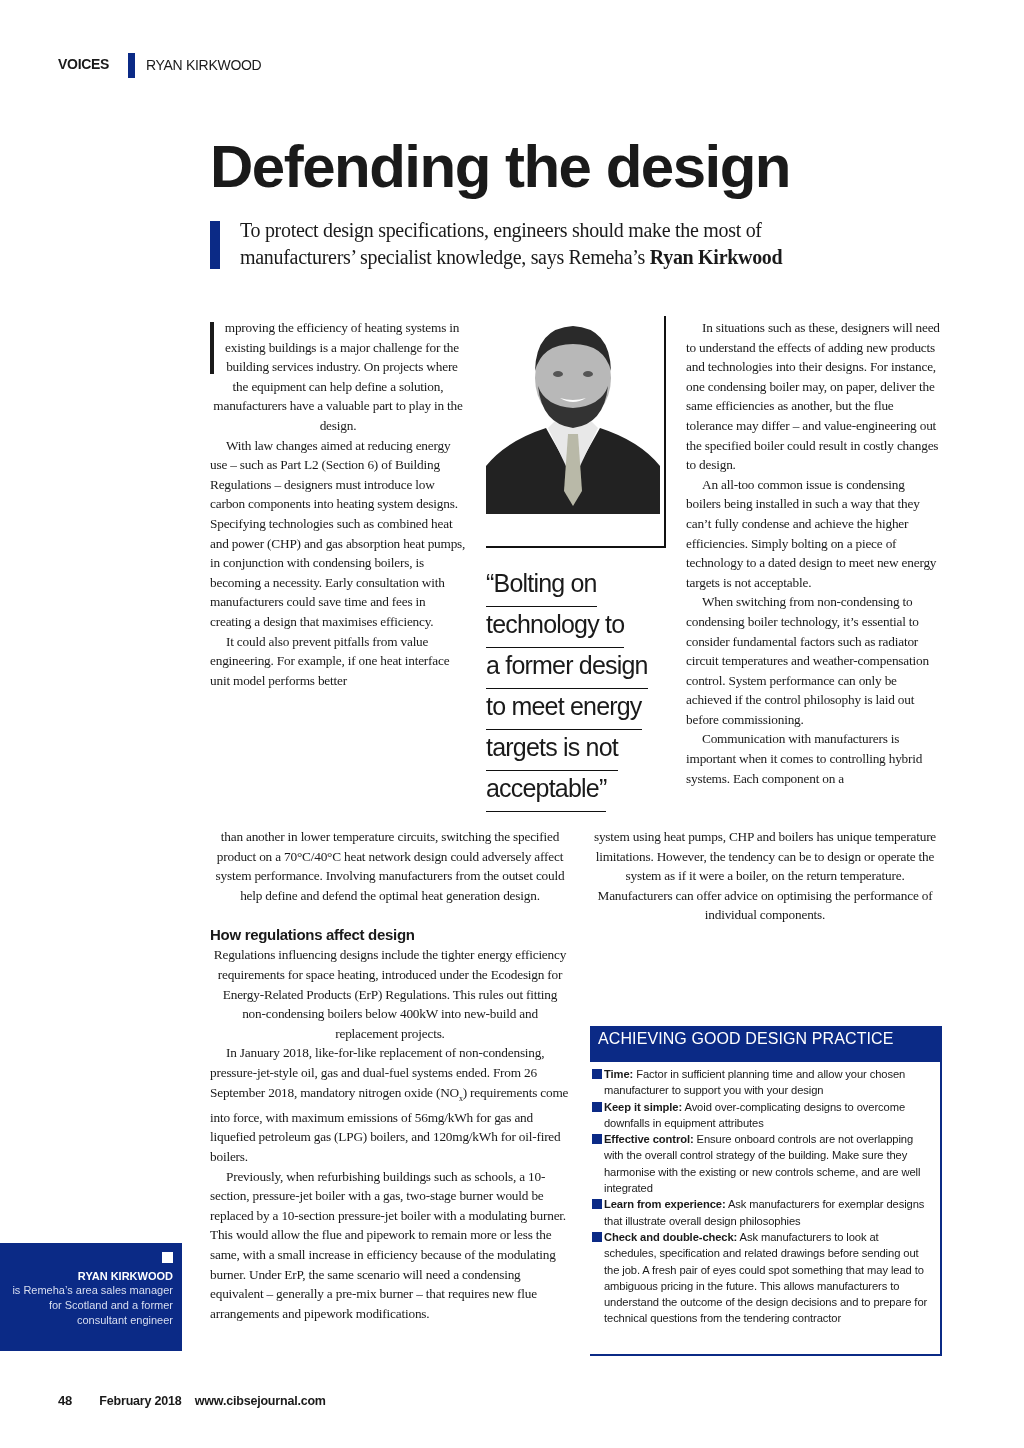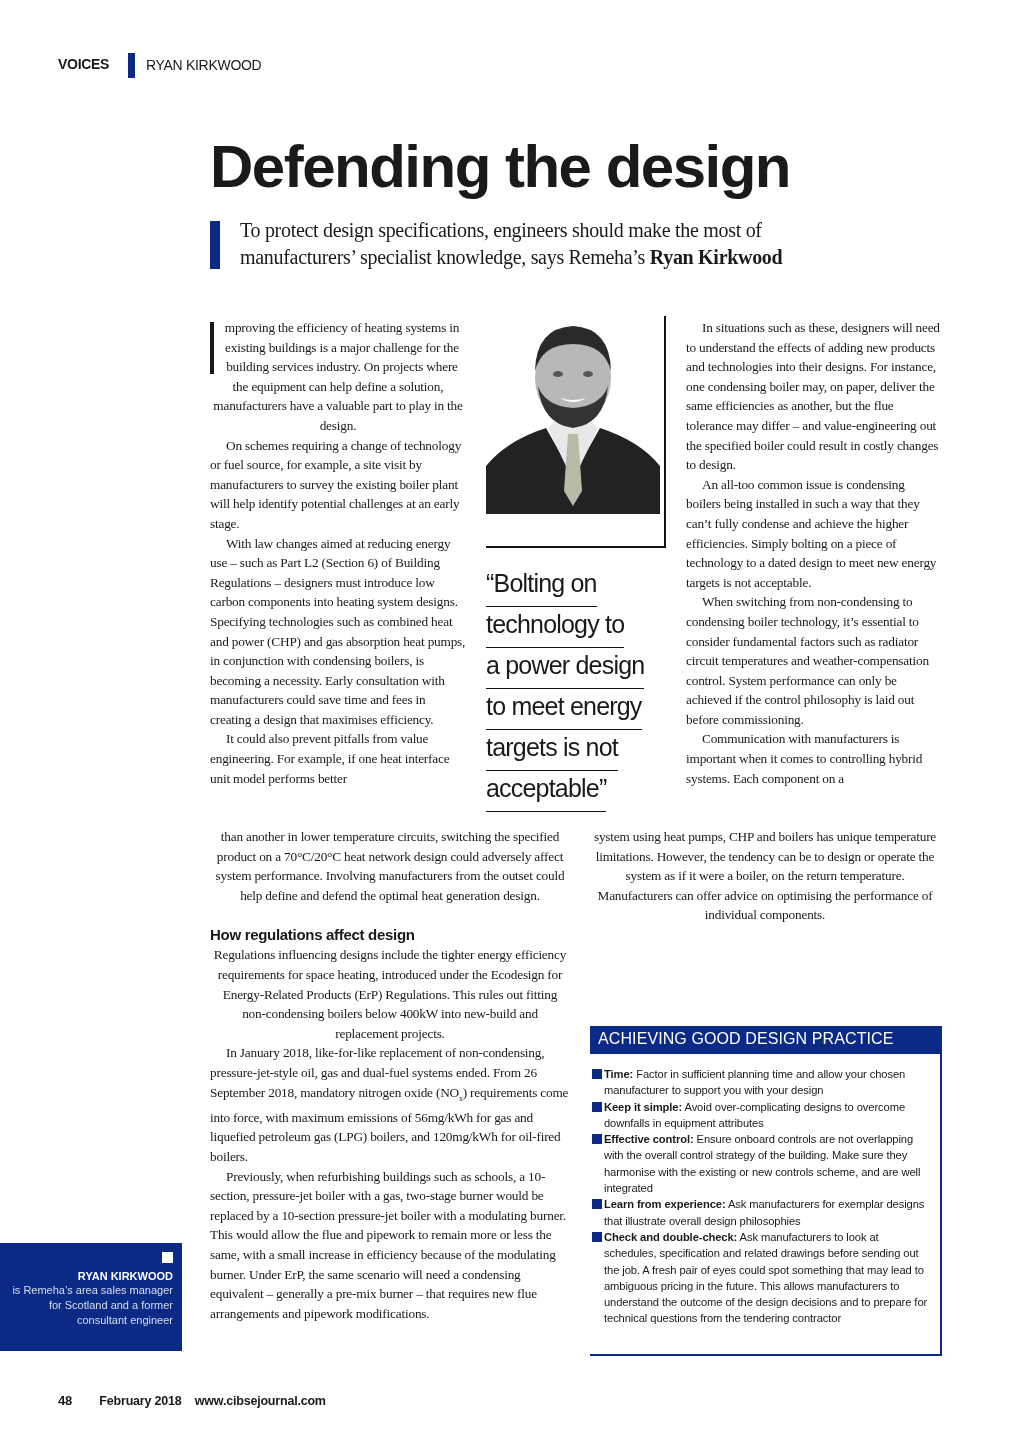--- a/index.html
+++ b/index.html
@@ -39,21 +39,21 @@
   .pullquote { left: 486px; top: 566px; width: 170px; font-size: 25px; line-height: 35px; letter-spacing: -0.8px; }
   .pullquote span { display: block; border-bottom: 1px solid #111; padding-bottom: 5px; white-space: nowrap; width: fit-content; }
 
   
   .bio { left: 0; top: 1243px; width: 182px; height: 108px; background: #0b2a86; color: #fff; text-align: right; padding: 8px 9px 0 0; }
   .bio-square { display: inline-block; width: 11px; height: 11px; background: #fff; margin-bottom: 2px; }
   .bio-name { font-size: 11px; font-weight: bold; line-height: 14px; }
   .bio-text { font-size: 11px; line-height: 15px; color: #d8def0; }
 
   
-  .box-head { left: 590px; top: 1026px; width: 352px; height: 28px; background: #0b2a86; color: #fff; font-size: 16px; padding: 4px 0 0 8px; letter-spacing: 0.1px; }
+  .box-head { left: 590px; top: 1026px; width: 352px; height: 36px; background: #0b2a86; color: #fff; font-size: 16px; padding: 4px 0 0 8px; letter-spacing: 0.1px; }
   .box-frame { left: 590px; top: 1053px; width: 352px; height: 303px; border-right: 2px solid #0b2a86; border-bottom: 2px solid #0b2a86; }
   .box-list { left: 592px; top: 1066px; width: 340px; font-size: 11.2px; line-height: 16.3px; letter-spacing: -0.1px; }
   .box-item { position: relative; padding-left: 12px; }
   .box-item .sq { position: absolute; left: 0; top: 3px; width: 10px; height: 10px; background: #0b2a86; }
   .box-item b { font-weight: bold; }
 
   
   .footer { left: 58px; top: 1393px; font-size: 12.5px; font-weight: bold; letter-spacing: -0.2px; }
   .footer .pg { font-size: 13px; margin-right: 8px; }
   .footer .date { margin-right: 10px; font-weight: bold; margin-left: 16px; }
@@ -66,27 +66,26 @@
 <div class="abs sans section-author">RYAN KIRKWOOD</div>
 
 <h1 class="abs sans title">Defending the design</h1>
 <div class="abs standfirst-bar"></div>
 <div class="abs serif standfirst">
   <span>To protect design specifications, engineers should make the most of manufacturers’ specialist knowledge, says Remeha’s </span><b>Ryan Kirkwood</b>
 </div>
 
 <div class="abs serif col col-left-top">
   <p class="noindent"><span class="dropcap-bar"></span><span>mproving the efficiency of heating systems in existing buildings is a major challenge for the building services industry. On projects where the equipment can help define a solution, manufacturers have a valuable part to play in the design.</span></p>
-  <p>On schemes requiring a change of technology or fuel source, for example, a site visit by manufacturers to survey the existing boiler plant will help identify potential challenges at an early stage.</p>
   <p>With law changes aimed at reducing energy use – such as Part L2 (Section 6) of Building Regulations – designers must introduce low carbon components into heating system designs. Specifying technologies such as combined heat and power (CHP) and gas absorption heat pumps, in conjunction with condensing boilers, is becoming a necessity. Early consultation with manufacturers could save time and fees in creating a design that maximises efficiency.</p>
   <p>It could also prevent pitfalls from value engineering. For example, if one heat interface unit model performs better</p>
 </div>
 
 <div class="abs serif col col-left-wide">
-  <p class="noindent">than another in lower temperature circuits, switching the specified product on a 70°C/20°C heat network design could adversely affect system performance. Involving manufacturers from the outset could help define and defend the optimal heat generation design.</p>
+  <p class="noindent">than another in lower temperature circuits, switching the specified product on a 70°C/40°C heat network design could adversely affect system performance. Involving manufacturers from the outset could help define and defend the optimal heat generation design.</p>
   <h2 class="subhead">How regulations affect design</h2>
   <p class="noindent">Regulations influencing designs include the tighter energy efficiency requirements for space heating, introduced under the Ecodesign for Energy-Related Products (ErP) Regulations. This rules out fitting non-condensing boilers below 400kW into new-build and replacement projects.</p>
   <p><span>In January 2018, like-for-like replacement of non-condensing, pressure-jet-style oil, gas and dual-fuel systems ended. From 26 September 2018, mandatory nitrogen oxide (NO</span><sub style="font-size:8px">x</sub><span>) requirements come into force, with maximum emissions of 56mg/kWh for gas and liquefied petroleum gas (LPG) boilers, and 120mg/kWh for oil-fired boilers.</span></p>
   <p>Previously, when refurbishing buildings such as schools, a 10-section, pressure-jet boiler with a gas, two-stage burner would be replaced by a 10-section pressure-jet boiler with a modulating burner. This would allow the flue and pipework to remain more or less the same, with a small increase in efficiency because of the modulating burner. Under ErP, the same scenario will need a condensing equivalent – generally a pre-mix burner – that requires new flue arrangements and pipework modifications.</p>
 </div>
 
 <div class="abs photo-frame"></div>
 <div class="abs photo" title="Portrait of Ryan Kirkwood">
   <svg width="174" height="198" viewBox="0 0 174 198">
     <rect width="174" height="198" fill="#ffffff"></rect>
@@ -98,21 +97,21 @@
     <path d="M52 70 Q56 108 87 112 Q118 108 122 70 Q115 90 87 92 Q59 90 52 70 Z" fill="#333"></path>
     <path d="M74 82 Q87 90 100 82 Q87 86 74 82 Z" fill="#fff"></path>
     <ellipse cx="72" cy="58" rx="5" ry="3" fill="#555"></ellipse>
     <ellipse cx="102" cy="58" rx="5" ry="3" fill="#555"></ellipse>
   </svg>
 </div>
 
 <div class="abs sans pullquote">
   <span>“Bolting on</span>
   <span>technology to</span>
-  <span>a power design</span>
+  <span>a former design</span>
   <span>to meet energy</span>
   <span>targets is not</span>
   <span>acceptable”</span>
 </div>
 
 <div class="abs serif col col-right-top">
   <p>In situations such as these, designers will need to understand the effects of adding new products and technologies into their designs. For instance, one condensing boiler may, on paper, deliver the same efficiencies as another, but the flue tolerance may differ – and value-engineering out the specified boiler could result in costly changes to design.</p>
   <p>An all-too common issue is condensing boilers being installed in such a way that they can’t fully condense and achieve the higher efficiencies. Simply bolting on a piece of technology to a dated design to meet new energy targets is not acceptable.</p>
   <p>When switching from non-condensing to condensing boiler technology, it’s essential to consider fundamental factors such as radiator circuit temperatures and weather-compensation control. System performance can only be achieved if the control philosophy is laid out before commissioning.</p>
   <p>Communication with manufacturers is important when it comes to controlling hybrid systems. Each component on a</p>

